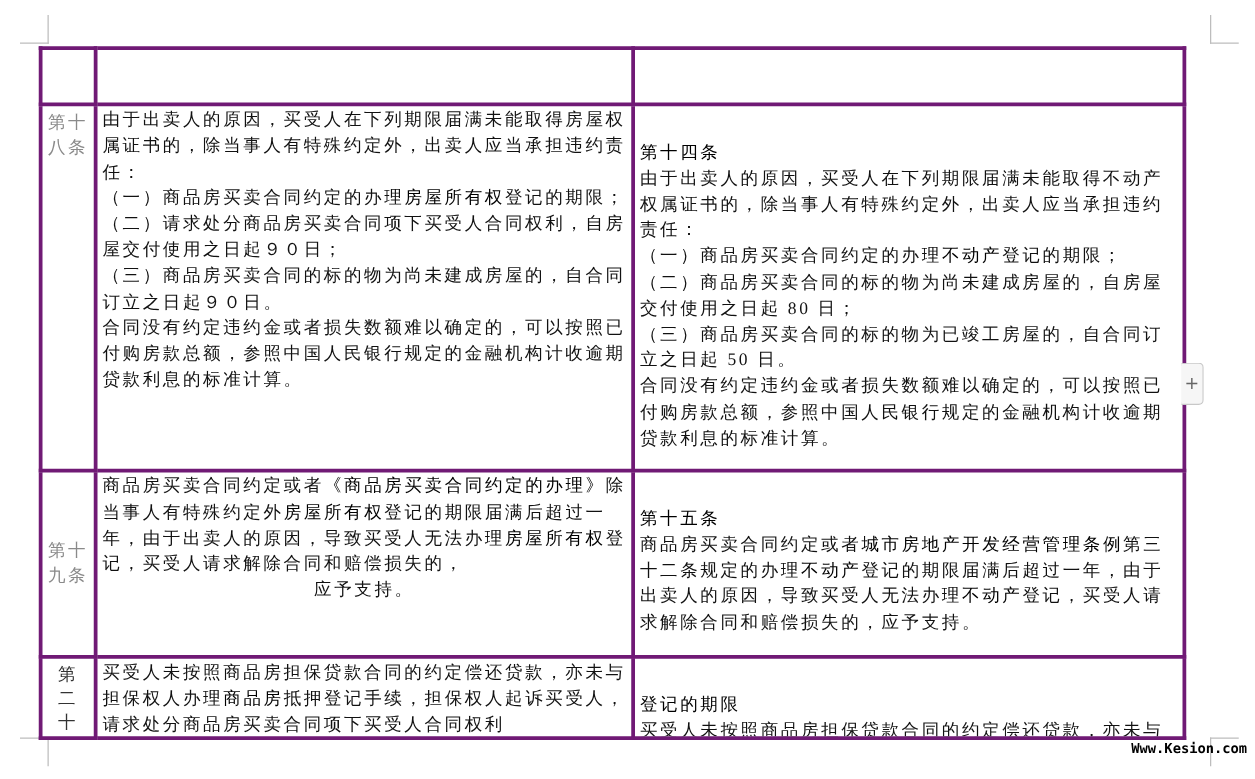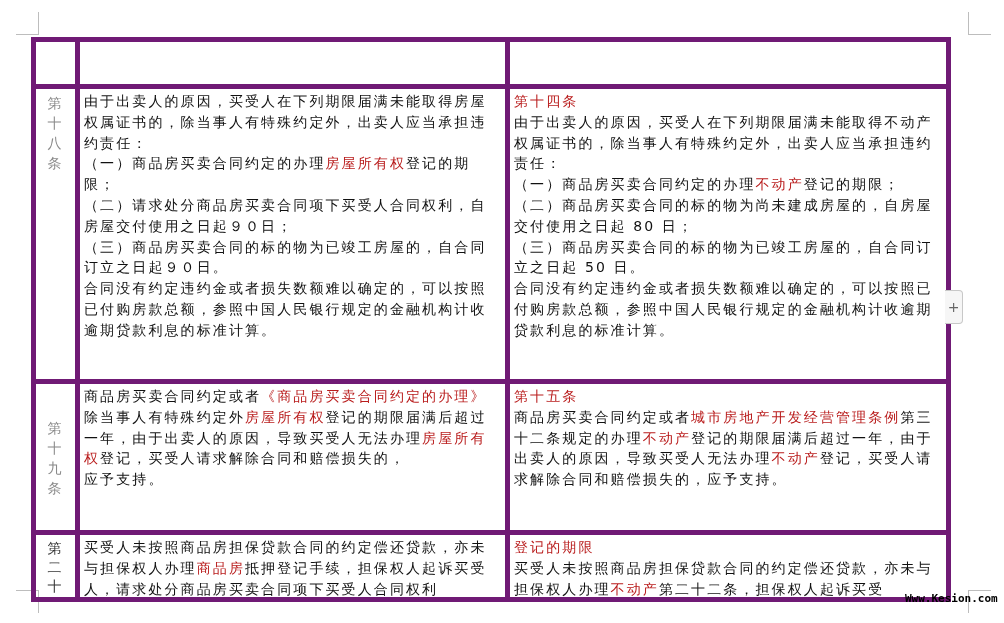--- a/index.html
+++ b/index.html
@@ -15,35 +15,36 @@
   .c-bl { left:16px; top:590px; width:22px; height:22px; border-right-width:1px; border-top-width:1px; }
   .c-br { left:968px; top:590px; width:22px; height:22px; border-left-width:1px; border-top-width:1px; }
 
   table.doc {
     position:absolute; left:31px; top:37px;
     width:915px;
     border-collapse:collapse;
     table-layout:fixed;
   }
   table.doc td {
-    border:5px solid #701a75;
+    border:3px solid #701a75;
     vertical-align:top;
     padding:2px 4px 0 4px;
     font-size:14px;
     line-height:20.8px;
     letter-spacing:2.1px;
     word-break:break-all;
+    font-family:Liberation Serif, serif;
   }
   td.label {
     color:#8a8a8a; font-size:12px; letter-spacing:0; text-align:center; padding:0;
   }
   td.label.mid { vertical-align:middle; }
   td.label.big { color:#333; font-size:14px; line-height:15.5px; }
-  .red { color:#b91c1c; }
-  .center { display:block; }
+  .red { color:#000000;margin-top:26px; }
+  .center { text-align:center; display:block; }
   .row-empty td { height:40px; }
   .row-18 td { height:288px; }
   .row-19 td { height:144px; }
   .row-20 td { height:58px; overflow:hidden; }
   .clip { height:60px; overflow:hidden; }
 
   .plus-btn {
     position:absolute; left:945px; top:290px; width:17px; height:32px;
     border:1px solid #c8c8c8; border-left:none; border-radius:0 4px 4px 0;
     background:#f6f6f6; color:#666; font-size:14px; line-height:32px; text-align:center;
@@ -78,21 +79,21 @@
 
   <tr class="row-18">
     <td class="label">
       <div style="line-height:20px;margin-top:2px">第十</div>
       <div style="line-height:20px">八条</div>
     </td>
     <td>
           <div><span>由于出卖人的原因，买受人在下列期限届满未能取得房屋权属证书的，除当事人有特殊约定外，出卖人应当承担违约责任：</span></div>
           <div><span>（一）商品房买卖合同约定的办理</span><span class="red">房屋所有权</span><span>登记的期限；</span></div>
           <div><span>（二）请求处分商品房买卖合同项下买受人合同权利，自房屋交付使用之日起９０日；</span></div>
-          <div><span>（三）商品房买卖合同的标的物为已竣工房屋的，自合同订立之日起９０日。</span></div>
+          <div><span>（三）商品房买卖合同的标的物为尚未建成房屋的，自合同订立之日起９０日。</span></div>
           <div><span>合同没有约定违约金或者损失数额难以确定的，可以按照已付购房款总额，参照中国人民银行规定的金融机构计收逾期贷款利息的标准计算。</span></div>
         </td>
     <td>
       <div class="red">第十四条</div>
       <div>
             <div><span>由于出卖人的原因，买受人在下列期限届满未能取得不动产权属证书的，除当事人有特殊约定外，出卖人应当承担违约责任：</span></div>
             <div><span>（一）商品房买卖合同约定的办理</span><span class="red">不动产</span><span>登记的期限；</span></div>
             <div><span>（二）商品房买卖合同的标的物为尚未建成房屋的，自房屋交付使用之日起 80 日；</span></div>
             <div><span>（三）商品房买卖合同的标的物为已竣工房屋的，自合同订立之日起 50 日。</span></div>
             <div><span>合同没有约定违约金或者损失数额难以确定的，可以按照已付购房款总额，参照中国人民银行规定的金融机构计收逾期贷款利息的标准计算。</span></div>

